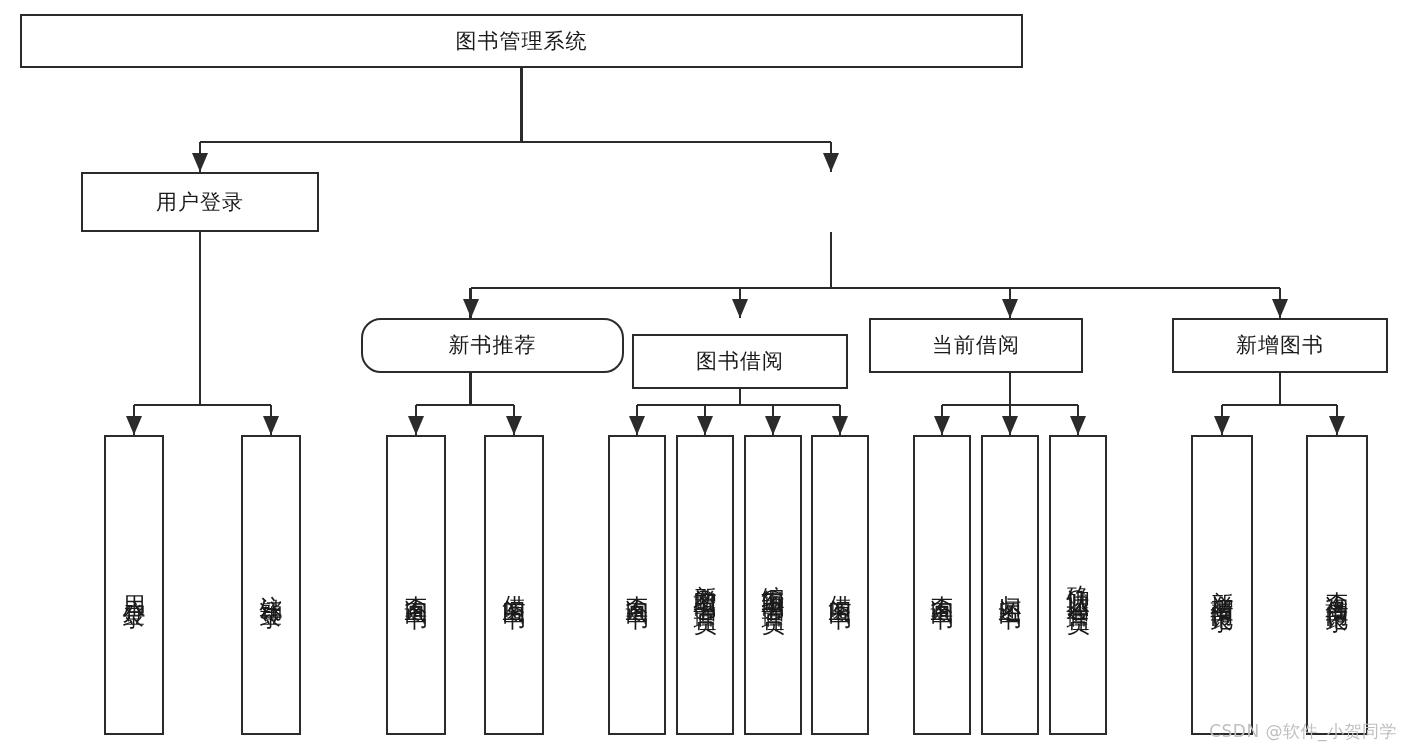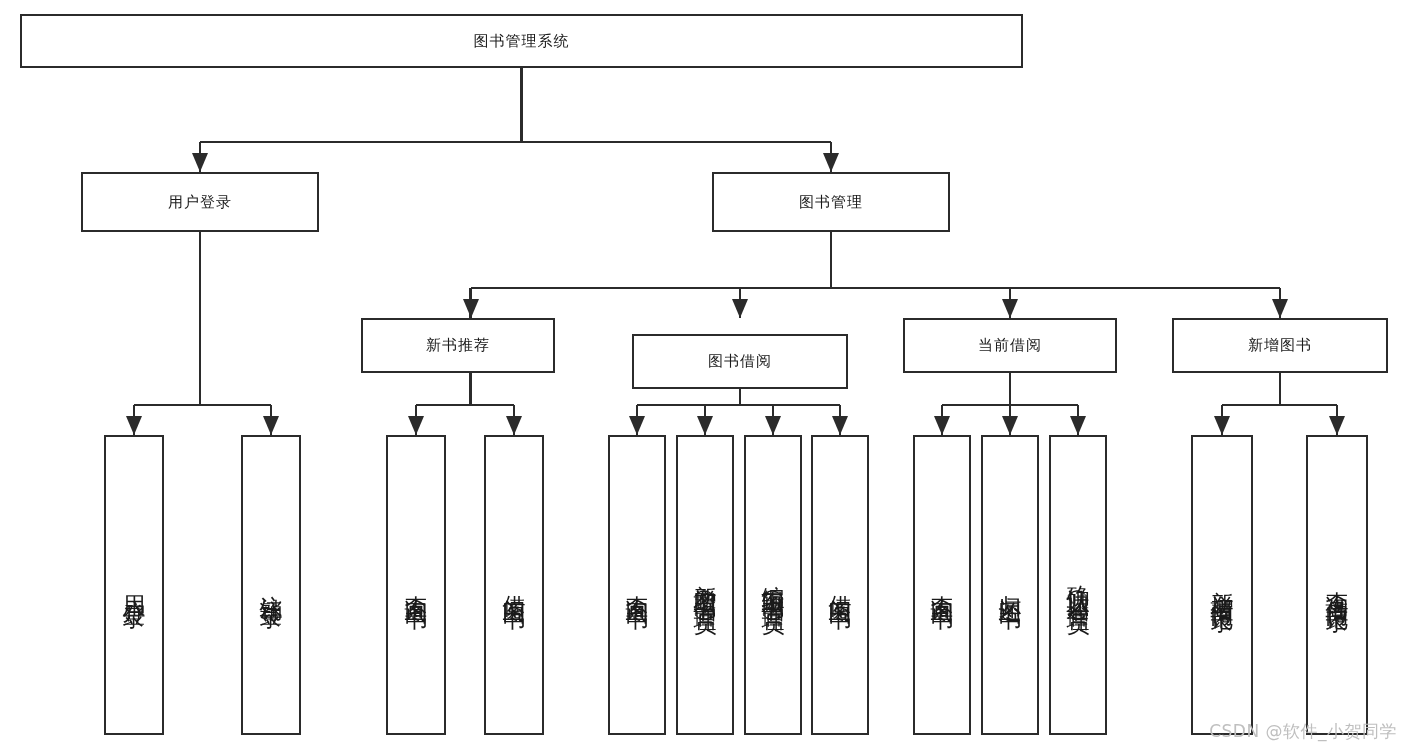--- a/index.html
+++ b/index.html
@@ -20,21 +20,21 @@
     box-sizing:border-box;
     background:#ffffff;
     border:2.5px solid #2b2b2b;
     display:flex;
     align-items:center;
     justify-content:center;
     color:#1a1a1a;
     z-index:5;
   }
   .node .label{
-    font-size:15px;
+    font-size:21px;
     line-height:1.25;
     letter-spacing:1px;
     white-space:nowrap;
     color:#1a1a1a;
   }
   
   .node.vertical .label{
     writing-mode:vertical-rl;
     text-orientation:upright;
     white-space:normal;
@@ -77,30 +77,27 @@
 </head>
 <body>
 
 <div id="diagram">
     <div class="node" style="left: 20px; top: 14px; width: 1003px; height: 54px;">
       <span class="label">图书管理系统</span>
     </div>
     <div class="node" style="left: 81px; top: 172px; width: 238px; height: 60px;">
       <span class="label">用户登录</span>
     </div>
-    <div class="node" style="left: 712px; top: 172px; width: 238px; height: 60px;">
-      <span class="label">图书管理</span>
-    </div>
-    <div class="node" style="left: 361px; top: 318px; width: 194px; height: 55px;">
+    <div class="node" style="left: 361px; top: 318px; width: 263px; height: 55px; border-radius: 20px;">
       <span class="label">新书推荐</span>
     </div>
     <div class="node" style="left: 632px; top: 318px; width: 216px; height: 55px; margin-top: 16px;">
       <span class="label">图书借阅</span>
     </div>
-    <div class="node" style="left: 903px; top: 318px; width: 214px; height: 55px;">
+    <div class="node" style="left: 869px; top: 318px; width: 214px; height: 55px;">
       <span class="label">当前借阅</span>
     </div>
     <div class="node" style="left: 1172px; top: 318px; width: 216px; height: 55px;">
       <span class="label">新增图书</span>
     </div>
     <div class="node vertical" style="left: 104px; top: 435px; width: 60px; height: 300px;">
       <span class="label">用户登录</span>
     </div>
     <div class="node vertical" style="left: 241px; top: 435px; width: 60px; height: 300px;">
       <span class="label">注销登录</span>

